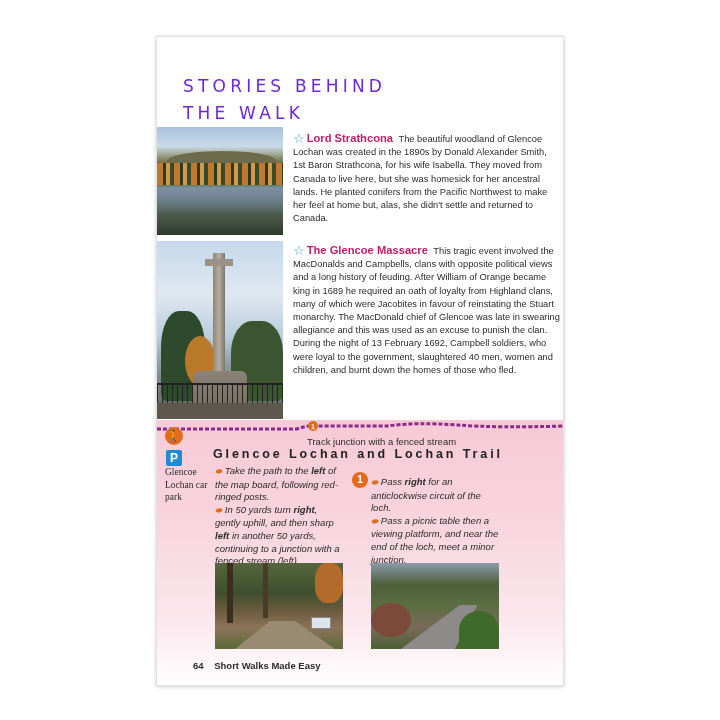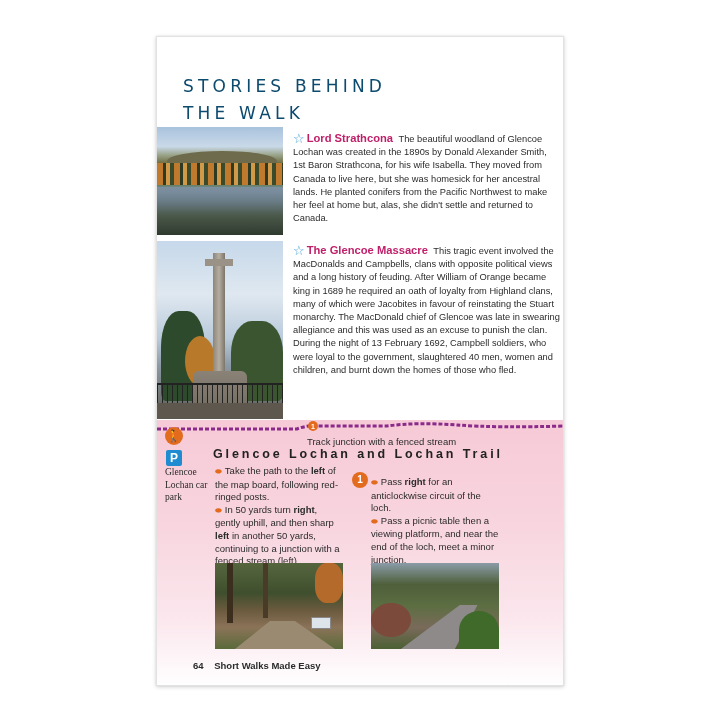--- a/index.html
+++ b/index.html
@@ -10,21 +10,21 @@
     position: absolute; left: 156px; top: 36px; width: 408px; height: 650px;
     background: #ffffff;
     border: 1px solid #e2e2e2;
     box-shadow: 0 1px 4px rgba(0,0,0,0.18), 0 0 1px rgba(0,0,0,0.1);
     overflow: hidden;
   }
 
   .title {
     position: absolute; left: 26px; top: 36px;
     font-family: "DejaVu Sans", sans-serif;
-    font-size: 17px; letter-spacing: 4.2px; color: #0c4a6e;
+    font-size: 17px; letter-spacing: 4.2px; color: #6d28d9;
     line-height: 27px; font-weight: normal;
   }
 
   .photo { position: absolute; overflow: hidden; }
   .photo-loch { left: 0; top: 90px; width: 126px; height: 108px;
     background:
       linear-gradient(180deg, #a9c3de 0%, #c9d9e8 18%, #9aa48a 26%, #6b6a3e 34%, #c18a3a 42%, #3c4c2a 50%, #5b7352 52%, #8aa3b8 60%, #5d6f55 70%, #3d4a3a 82%, #2f3a2e 100%);
   }
   .photo-loch .hill { position:absolute; left: 10px; top: 24px; width: 110px; height: 20px;
     background: #6e6b4d; border-radius: 50% 50% 0 0; }
@@ -65,21 +65,21 @@
 
   .walker-icon { position: absolute; left: 8px; top: 7px; width: 18px; height: 18px; border-radius: 50%;
     background: #e36b1e; color: #fff; font-size: 12px; text-align: center; line-height: 18px; }
   .parking-icon { position: absolute; left: 9px; top: 30px; width: 16px; height: 16px; background: #1f8bd0;
     color: #fff; font-weight: bold; font-size: 12px; text-align: center; line-height: 16px; border-radius: 2px; }
   .start-label { position: absolute; left: 8px; top: 46px; width: 46px; font-size: 9.5px; line-height: 12.5px; color: #2b2b2b; font-family: Liberation Serif, serif; }
 
   .junction-label { position: absolute; left: 150px; top: 16px; font-size: 9.5px; color: #2b2b2b; }
   .trail-title { position: absolute; left: 56px; top: 27px; font-size: 12.5px; letter-spacing: 2.9px; font-weight: bold; color: #222; }
 
-  .steps { position: absolute; font-size: 9.5px; line-height: 12.6px; color: #2b2b2b; }
+  .steps { position: absolute; font-size: 9.5px; line-height: 12.6px; color: #2b2b2b; font-style: italic; }
   .steps-a { left: 58px; top: 45px; width: 130px; }
   .steps-b { left: 214px; top: 56px; width: 130px; }
   .bullet { color: #e36b1e; font-size: 8px; margin-right: 3px; }
   .step-num { position: absolute; left: 195px; top: 52px; width: 16px; height: 16px; border-radius: 50%;
     background: #e36b1e; color: #fff; font-weight: bold; font-size: 10px; text-align: center; line-height: 16px; }
 
   .photo-path1 { left: 58px; top: 526px; width: 128px; height: 86px;
     background: linear-gradient(180deg, #55663e 0%, #3f4f2e 35%, #6b5a3e 55%, #8b7358 75%, #5a6a3a 100%); }
   .photo-path1 .trunk1 { position:absolute; left: 12px; top: 0; width: 6px; height: 60px; background: #3b2e1f; }
   .photo-path1 .trunk2 { position:absolute; left: 48px; top: 0; width: 5px; height: 55px; background: #4a3a28; }

